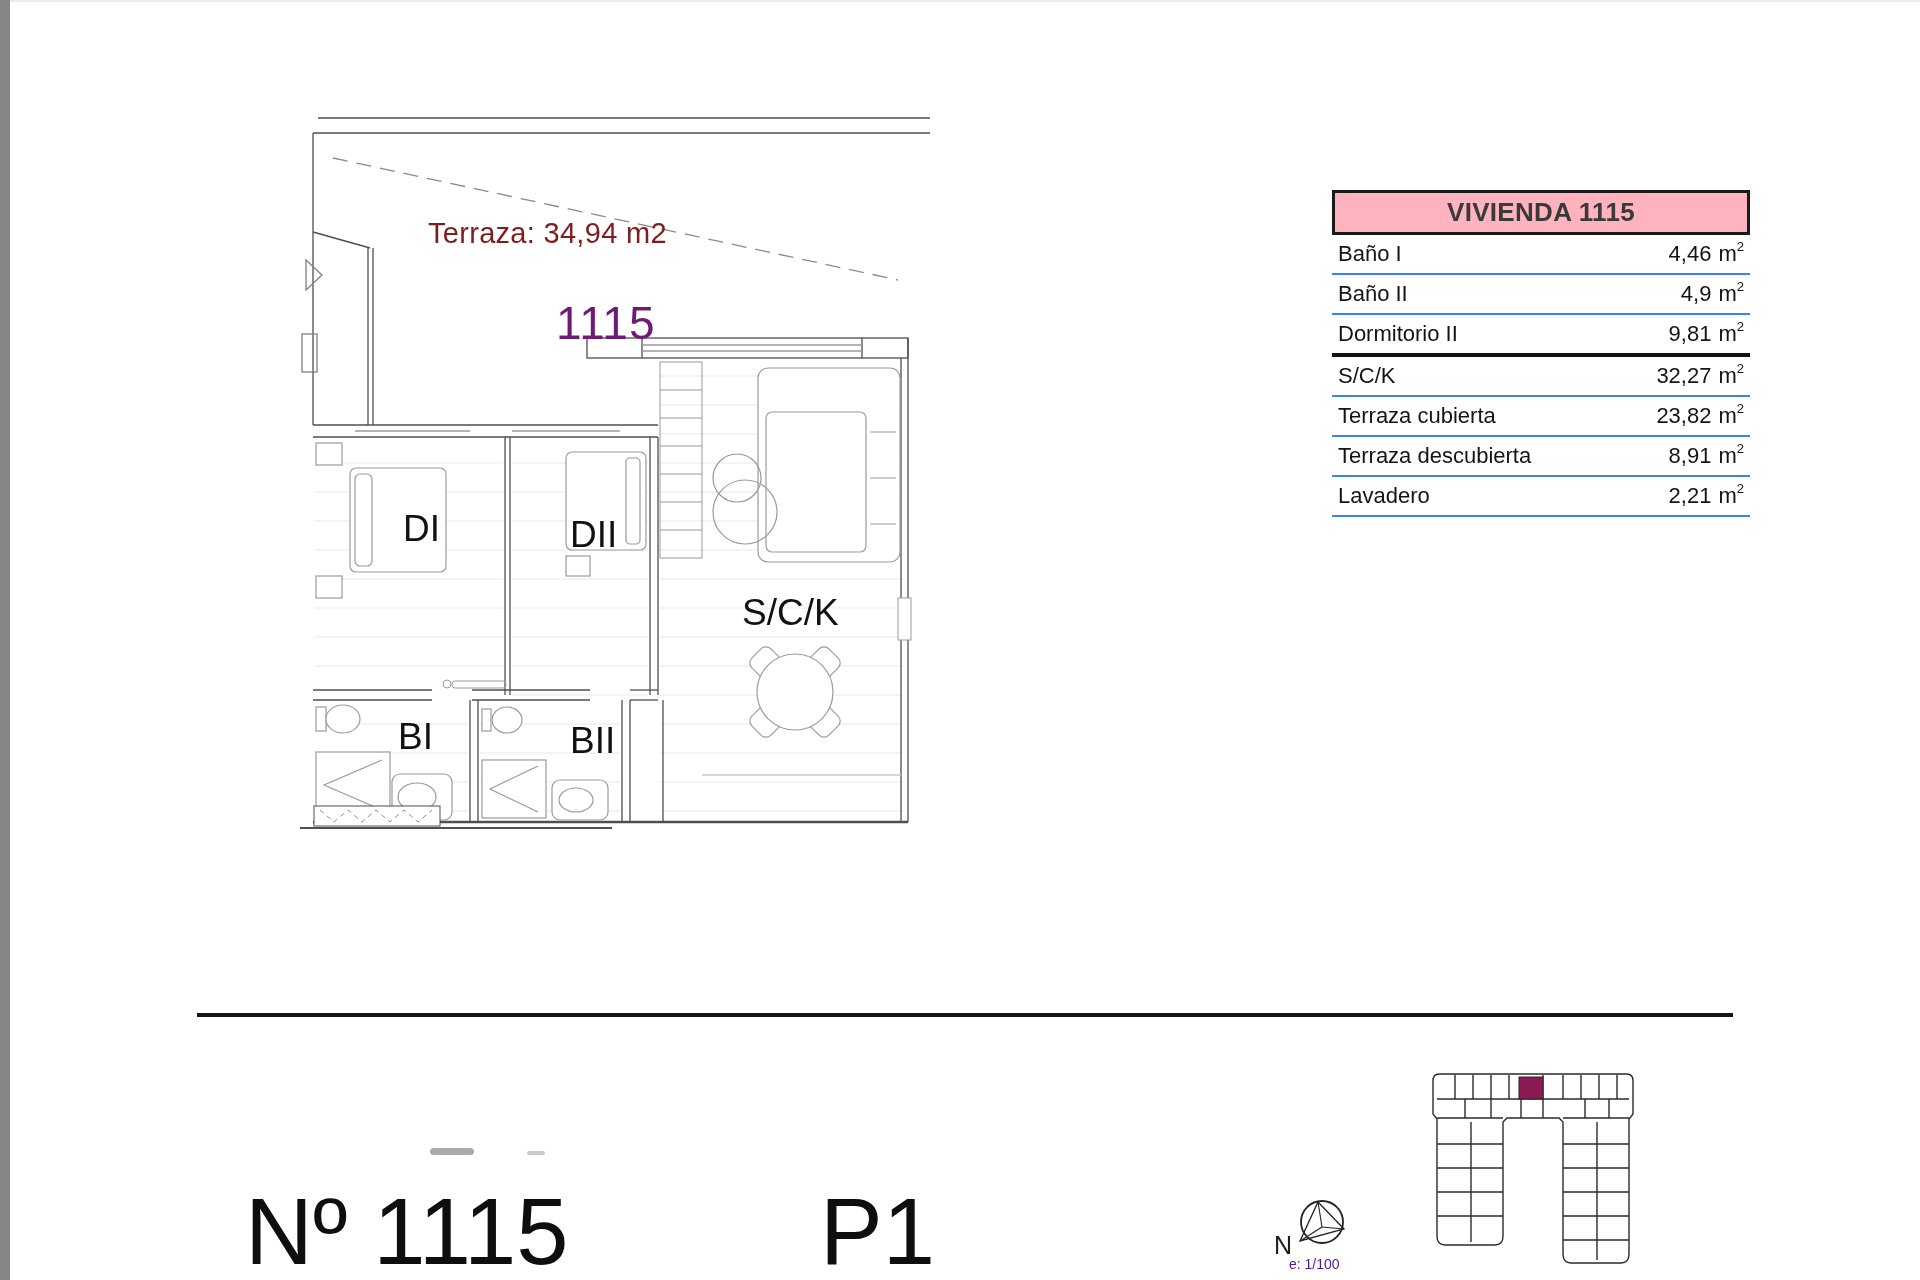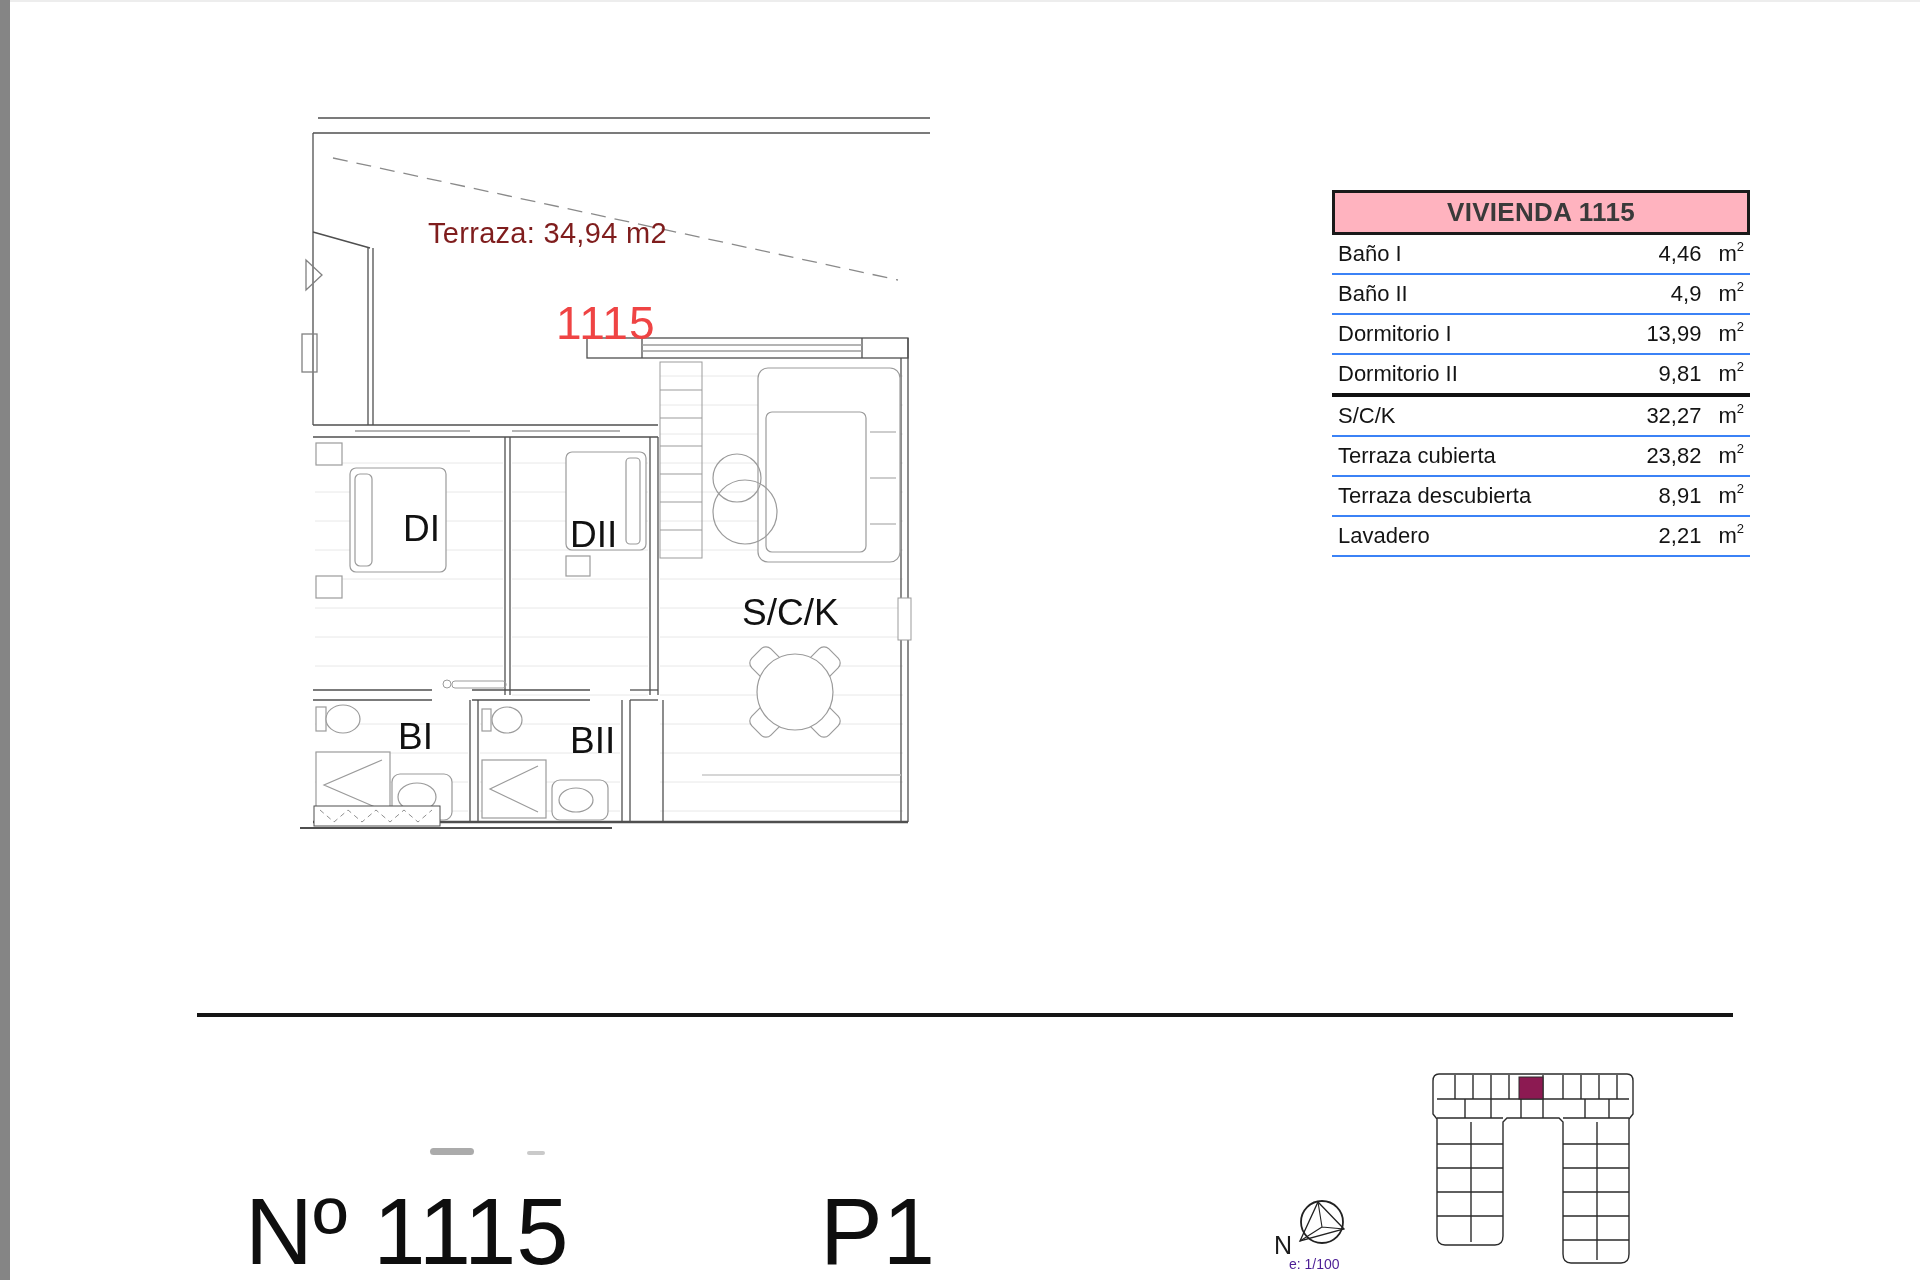--- a/index.html
+++ b/index.html
@@ -4,40 +4,40 @@
 <style>
   html,body{margin:0;padding:0;background:#fff;}
   .page{position:relative;width:1920px;height:1280px;background:#ffffff;overflow:hidden;
         font-family:"Liberation Sans", sans-serif;color:#141414;}
   .abs{position:absolute;}
   .edge-strip{left:0;top:0;width:10px;height:1280px;background:#858585;}
   .top-hairline{left:0;top:0;width:1920px;height:2px;background:#e6e6e6;opacity:.7;}
 
   
   .terraza-label{left:428px;top:217px;font-size:29px;letter-spacing:.3px;color:#7f1d1d;}
-  .unit-red{left:556px;top:296px;font-size:46px;color:#ef4444;letter-spacing:1px;}
+  .unit-red{left:556px;top:296px;font-size:46px;color:#701a75;letter-spacing:1px;}
   .room-label{font-size:37px;color:#111;}
   .lbl-di{left:403px;top:508px;}
   .lbl-dii{left:570px;top:514px;}
   .lbl-sck{left:742px;top:592px;}
   .lbl-bi{left:398px;top:716px;}
   .lbl-bii{left:570px;top:720px;}
 
   
   .area-table{left:1332px;top:190px;width:418px;font-size:22px;}
   .tbl-header{height:39px;background:#FFB3BF;border:3px solid #1a1a1a;
               display:flex;align-items:center;justify-content:center;
               font-weight:bold;font-size:26px;color:#3a3a3a;letter-spacing:.3px;}
   .trow{height:38px;display:flex;align-items:center;justify-content:space-between;
         border-bottom:2px solid #3b82f6;padding:0 6px 0 6px;}
   .trow.thick{border-bottom-width:4px;border-bottom-color:#111;}
   .tspacer{height:48px;}
   .trow.total{height:41px;}
   .tval{white-space:nowrap;}
-  .unit{margin-left:17px;}
+  .unit{margin-left:7px;}
   .unit sup{font-size:13px;position:relative;top:-2px;}
 
   
   .divider{left:197px;top:1013px;width:1536px;height:4px;background:#151515;}
   .big-no{left:245px;top:1178px;font-size:94px;color:#0e0e0e;}
   .big-p{left:820px;top:1178px;font-size:94px;color:#0e0e0e;}
   .smudge1{left:430px;top:1148px;width:44px;height:7px;background:#8f8f8f;border-radius:4px;opacity:.75;}
   .smudge2{left:527px;top:1151px;width:18px;height:4px;background:#bdbdbd;border-radius:3px;opacity:.8;}
   .compass-n{left:1274px;top:1231px;font-size:25px;color:#1c1c1c;}
   .scale-note{left:1289px;top:1256px;font-size:14px;color:#4c1d95;}
@@ -176,24 +176,20 @@
     <div class="tbl-header">VIVIENDA 1115</div>
 
     <div class="trow">
       <span>Baño I</span>
       <span class="tval"><span>4,46</span><span class="unit"><span>m</span><sup>2</sup></span></span>
     </div>
     <div class="trow">
       <span>Baño II</span>
       <span class="tval"><span>4,9</span><span class="unit"><span>m</span><sup>2</sup></span></span>
     </div>
-    <div class="trow">
-      <span>Dormitorio I</span>
-      <span class="tval"><span>13,99</span><span class="unit"><span>m</span><sup>2</sup></span></span>
-    </div>
     <div class="trow thick">
       <span>Dormitorio II</span>
       <span class="tval"><span>9,81</span><span class="unit"><span>m</span><sup>2</sup></span></span>
     </div>
     <div class="trow">
       <span>S/C/K</span>
       <span class="tval"><span>32,27</span><span class="unit"><span>m</span><sup>2</sup></span></span>
     </div>
     <div class="trow">
       <span>Terraza cubierta</span>

